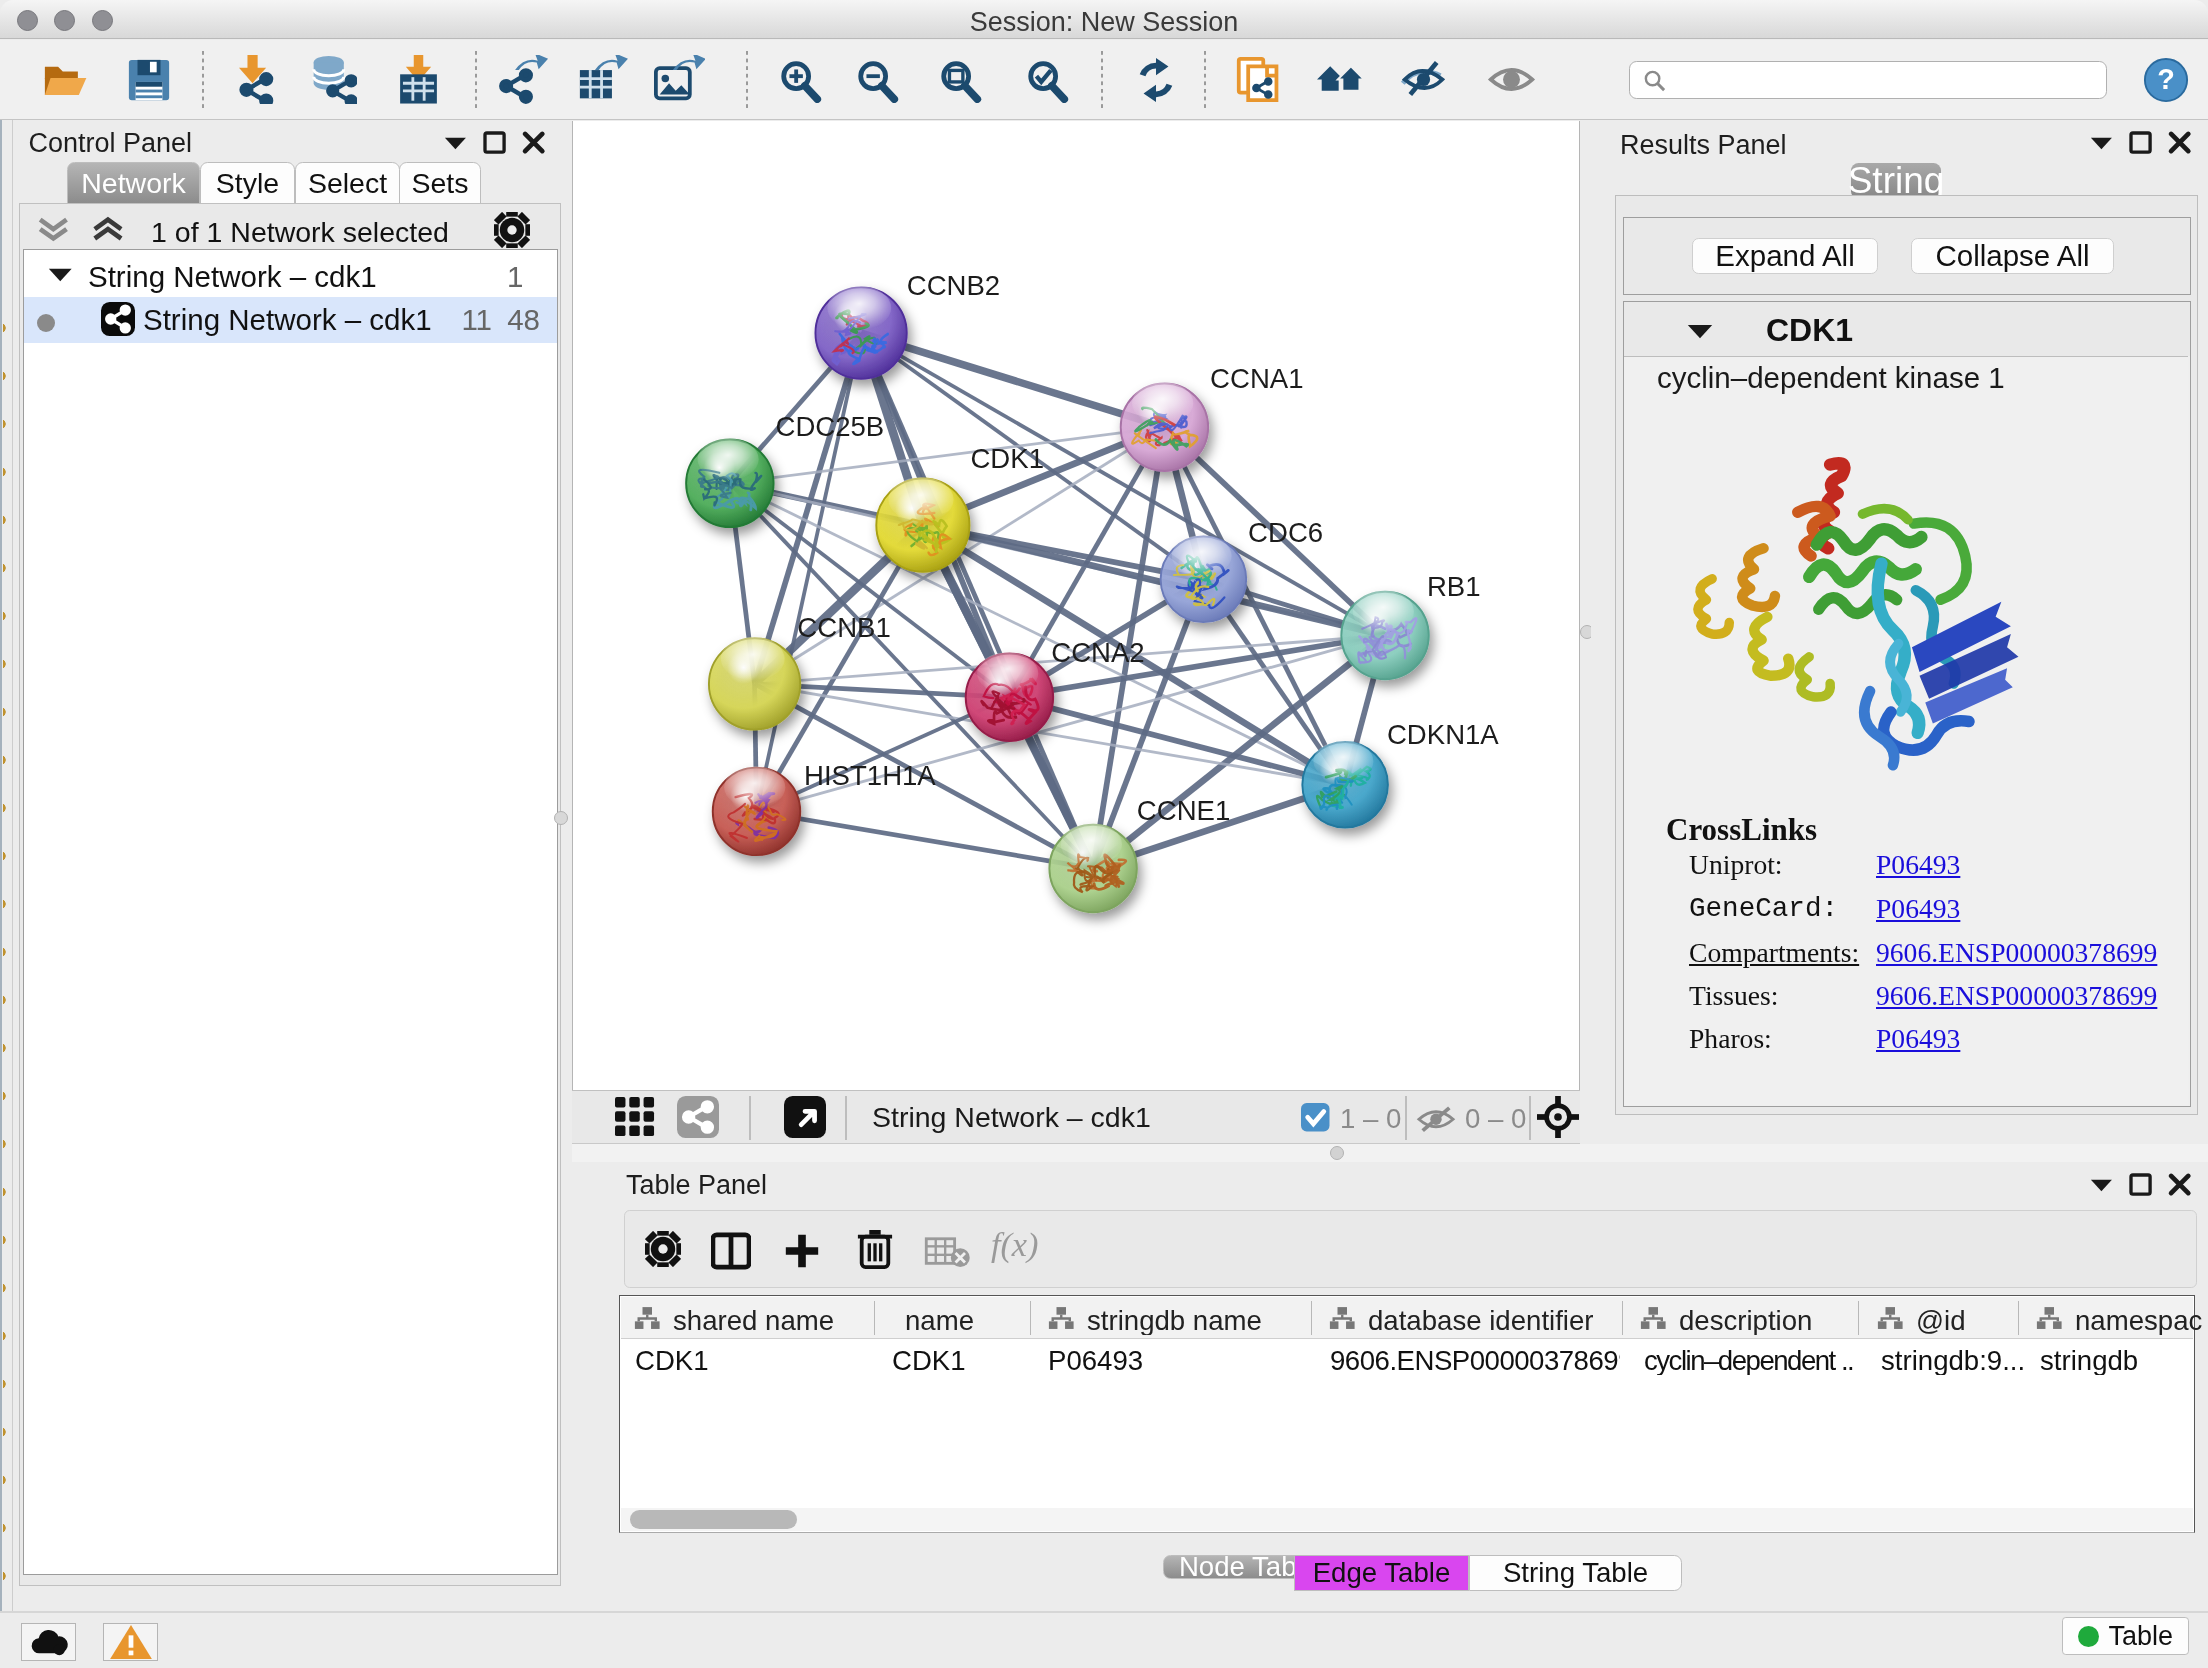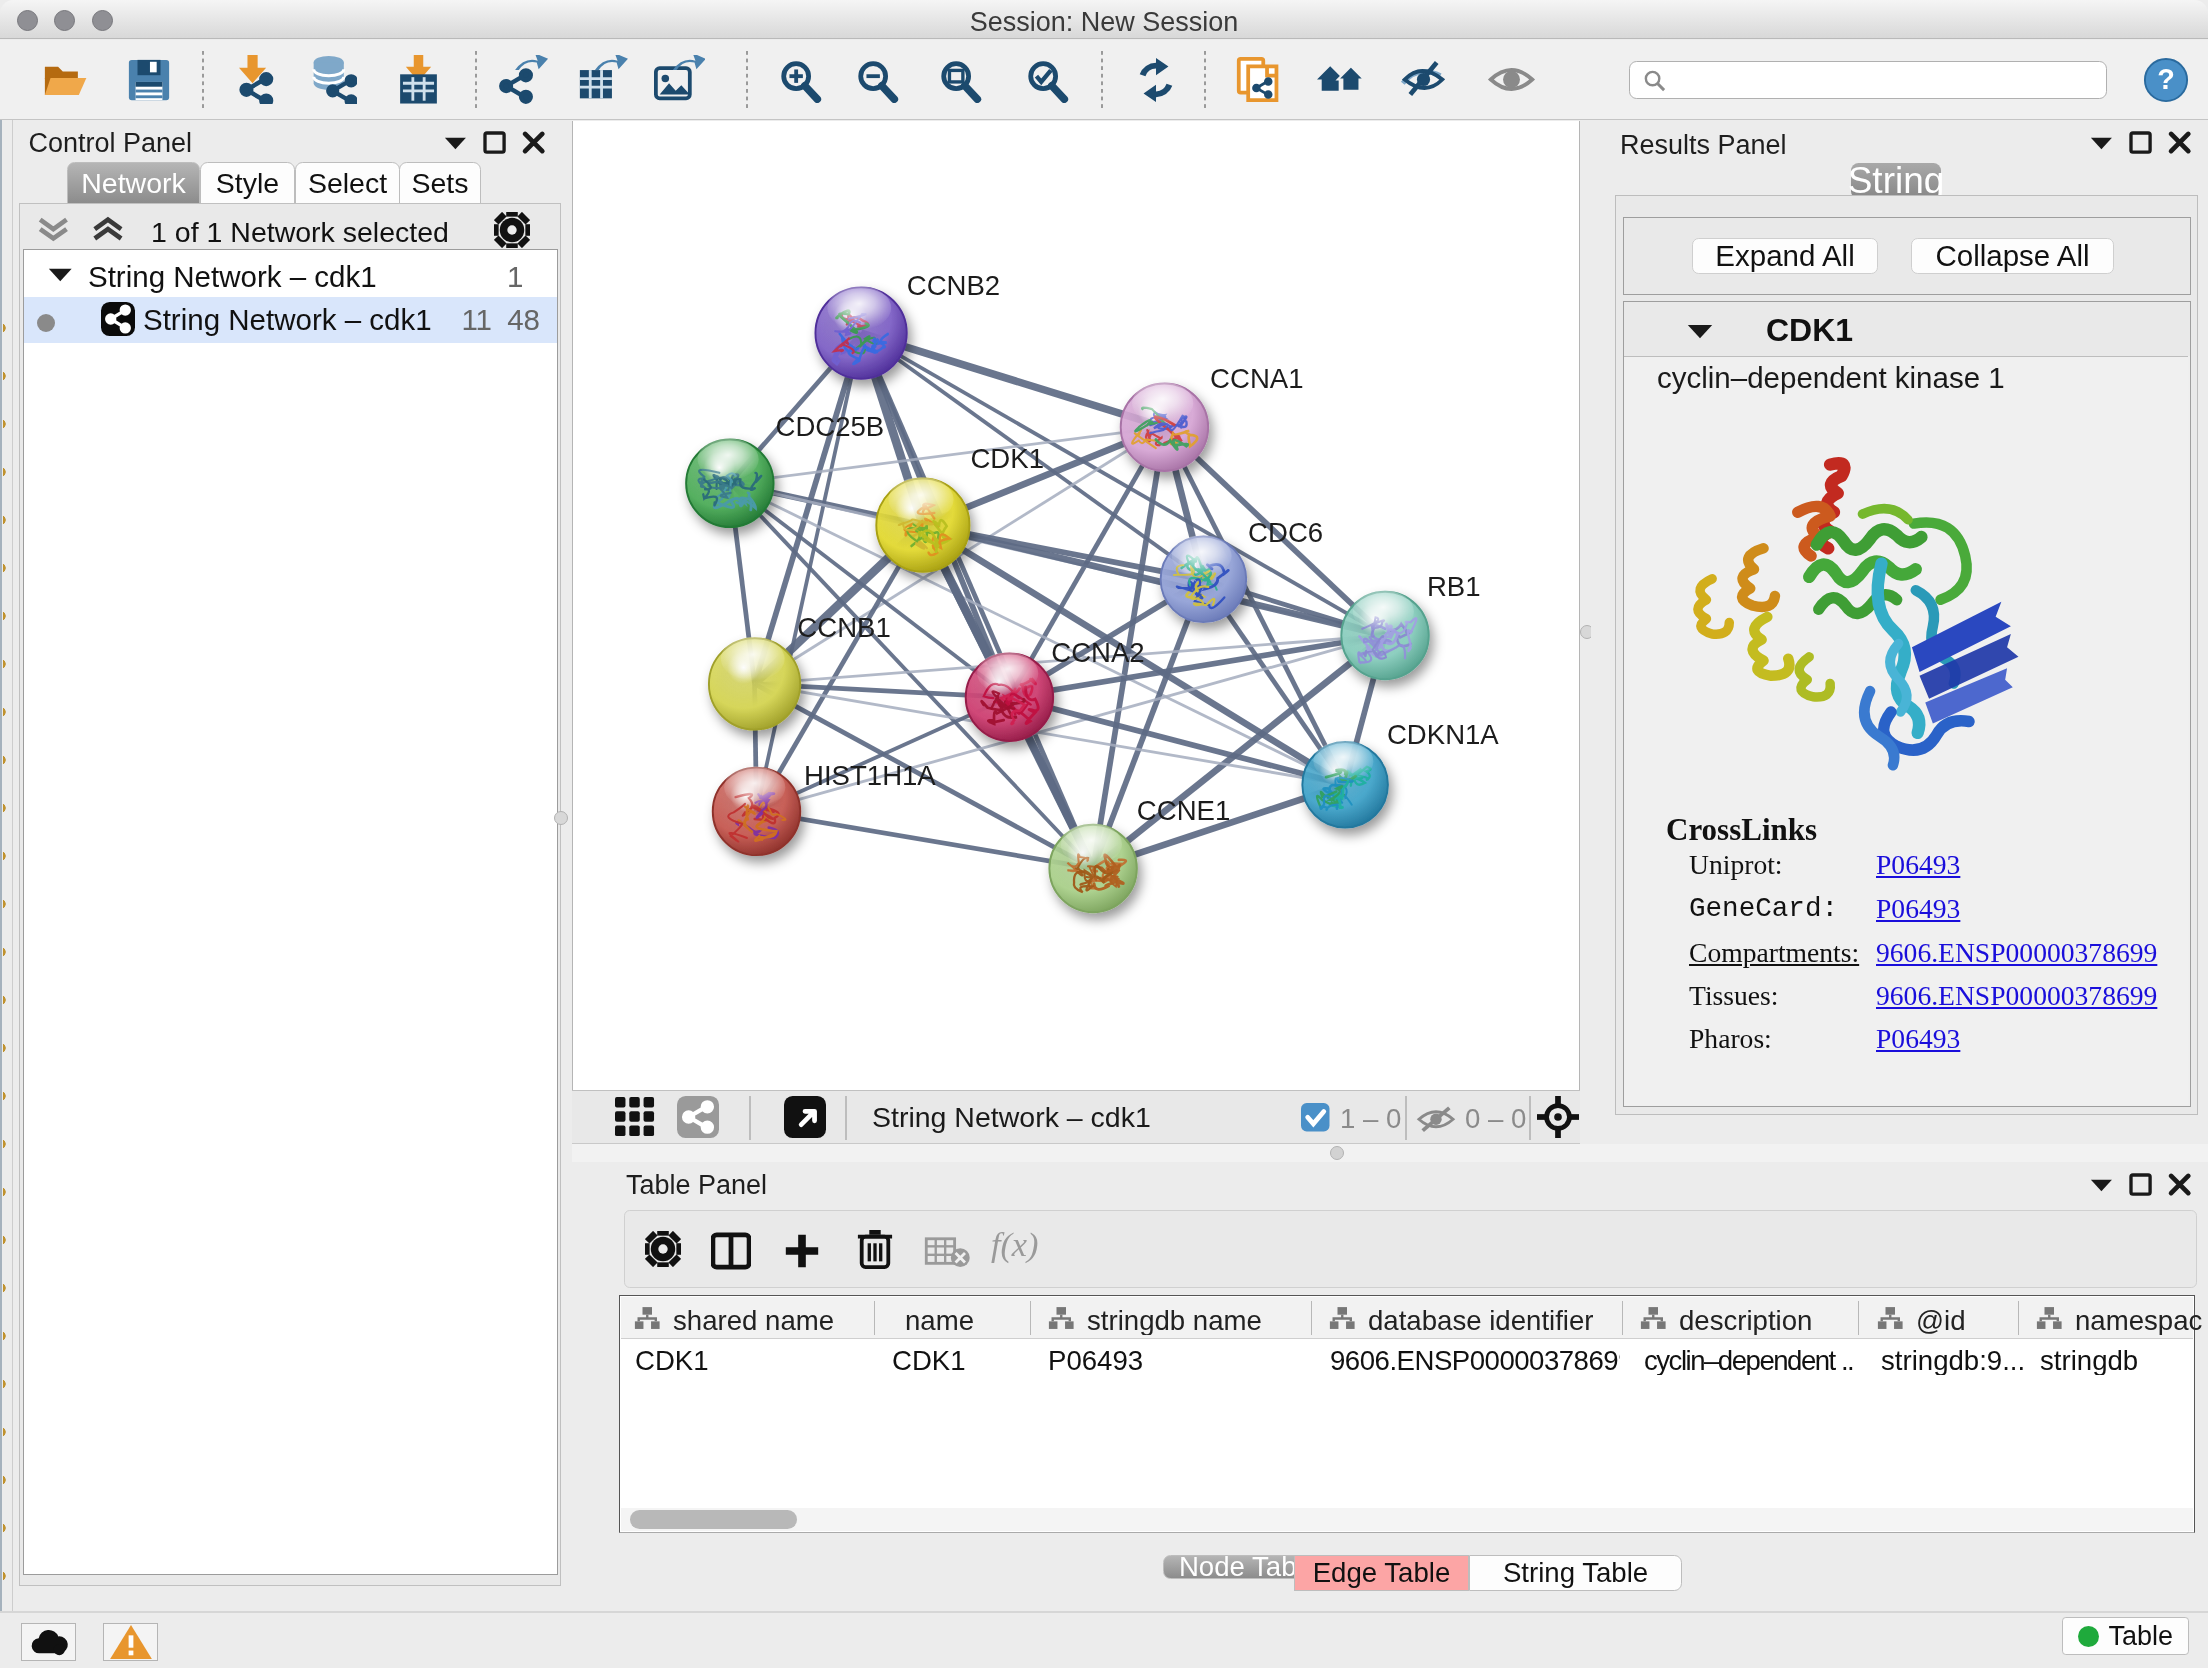--- a/index.html
+++ b/index.html
@@ -753,21 +753,21 @@
 <div style="position:absolute;left:635px;top:1345px;width:247px;height:30px;font-size:27.6px;color:#111;white-space:nowrap;overflow:hidden;">CDK1</div>
 <div style="position:absolute;left:892px;top:1345px;width:133px;height:30px;font-size:27.6px;color:#111;white-space:nowrap;overflow:hidden;">CDK1</div>
 <div style="position:absolute;left:1048px;top:1345px;width:247px;height:30px;font-size:27.6px;color:#111;white-space:nowrap;overflow:hidden;">P06493</div>
 <div style="position:absolute;left:1330px;top:1345px;width:290px;height:30px;font-size:27.6px;color:#111;white-space:nowrap;overflow:hidden;letter-spacing:-0.5px;">9606.ENSP00000378699</div>
 <div style="position:absolute;left:1644px;top:1345px;width:211px;height:30px;font-size:27.6px;color:#111;white-space:nowrap;overflow:hidden;letter-spacing:-1.5px;">cyclin–dependent ...</div>
 <div style="position:absolute;left:1881px;top:1345px;width:143px;height:30px;font-size:27.6px;color:#111;white-space:nowrap;overflow:hidden;">stringdb:9...</div>
 <div style="position:absolute;left:2040px;top:1345px;width:143px;height:30px;font-size:27.6px;color:#111;white-space:nowrap;overflow:hidden;">stringdb</div>
 <div style="position:absolute;left:621px;top:1508px;width:1572px;height:23px;background:#f4f4f4;"></div>
 <div style="position:absolute;left:630px;top:1510px;width:167px;height:19px;background:#b8b8b8;border-radius:9.5px;"></div>
 <div style="position:absolute;left:1163px;top:1555px;width:171px;height:24px;background:linear-gradient(#b5b5b5,#8c8c8c);border:1px solid #bdbdbd;border-radius:7.6px 0 0 7.6px;color:#fff;font-size:27.6px;display:flex;align-items:center;justify-content:center;">Node Table</div>
-<div style="position:absolute;left:1294px;top:1555px;width:175px;height:36px;background:#fca5a5;border:1px solid #bdbdbd;border-radius:0;color:#111;font-size:27.6px;display:flex;align-items:center;justify-content:center;">Edge Table</div>
+<div style="position:absolute;left:1294px;top:1555px;width:175px;height:36px;background:#d946ef;border:1px solid #bdbdbd;border-radius:0;color:#111;font-size:27.6px;display:flex;align-items:center;justify-content:center;">Edge Table</div>
 <div style="position:absolute;left:1469px;top:1555px;width:213px;height:36px;background:#fdfdfd;border:1px solid #bdbdbd;border-radius:0 7.6px 7.6px 0;color:#111;font-size:27.6px;display:flex;align-items:center;justify-content:center;">String Table</div>
 <div style="position:absolute;left:0px;top:1611px;width:2208px;height:1.9px;background:#d6d6d6;"></div>
 <div style="position:absolute;left:21px;top:1623px;width:55px;height:38px;background:#f4f4f4;border:1.9px solid #b5b5b5;display:flex;align-items:center;justify-content:center;">
     <svg width="42" height="30" viewBox="0 0 44 32" xmlns="http://www.w3.org/2000/svg">
       <path d="M12 28 a8 8 0 0 1 -1 -16 a11 11 0 0 1 21 -2 a8 8 0 0 1 2 18 z" fill="#111"></path>
       <circle cx="33" cy="24" r="6" fill="#111"></circle>
     </svg>
   </div>
 <div style="position:absolute;left:103px;top:1623px;width:55px;height:38px;background:#f4f4f4;border:1.9px solid #b5b5b5;display:flex;align-items:center;justify-content:center;">
     <svg width="44" height="38" viewBox="0 0 46 40" xmlns="http://www.w3.org/2000/svg">

